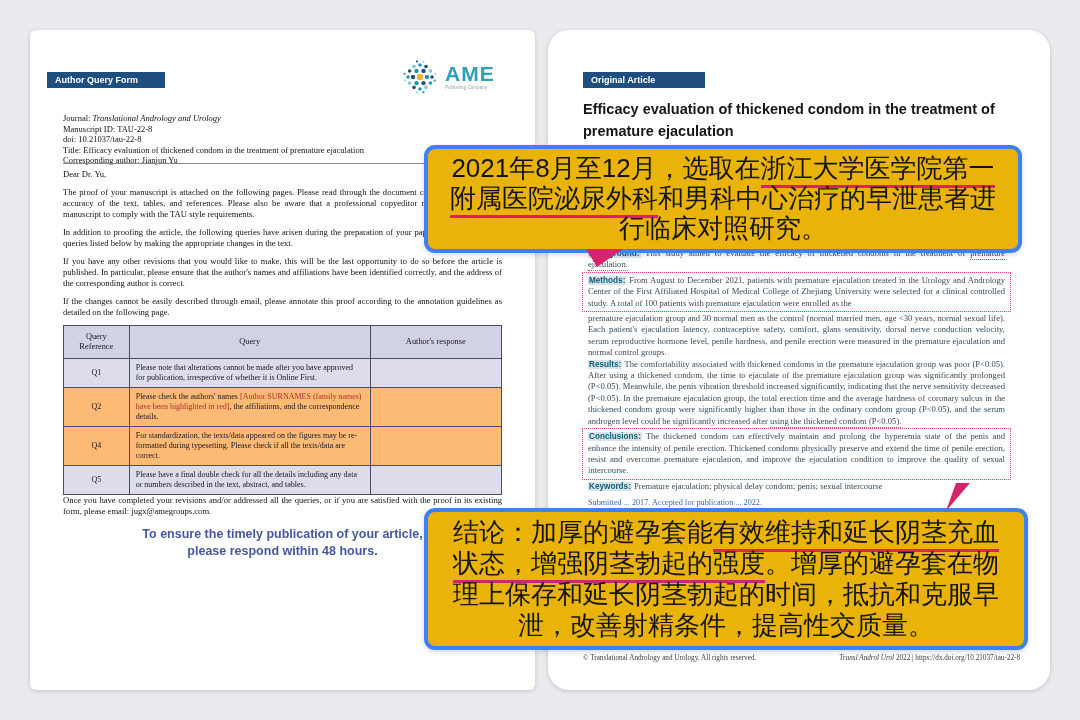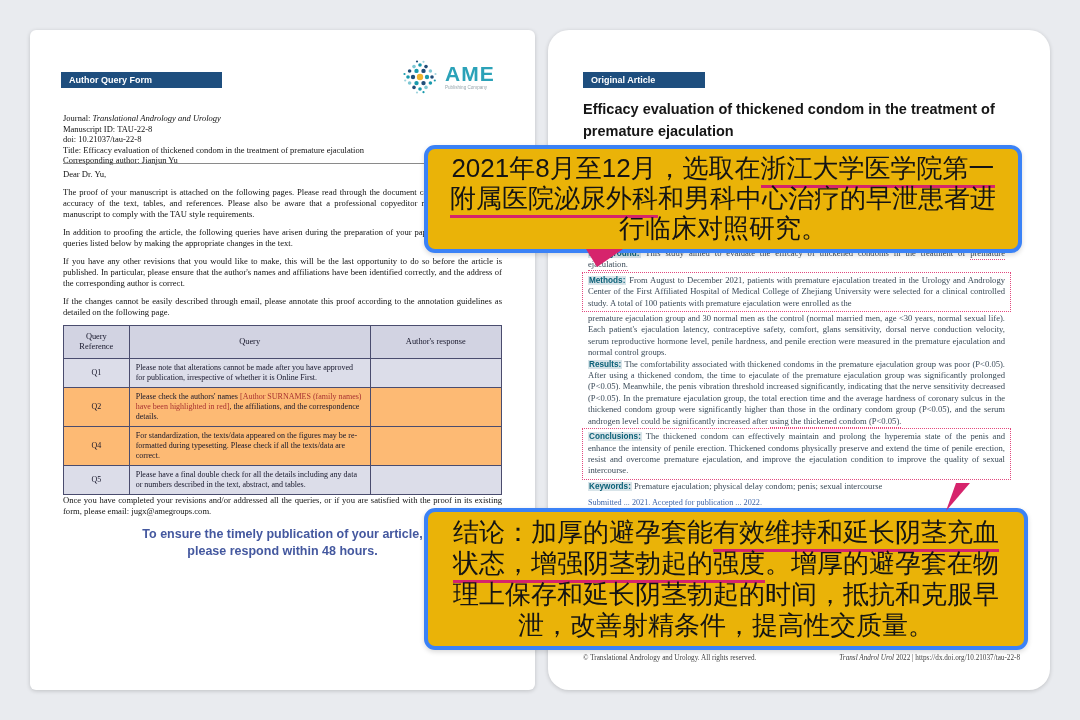--- a/index.html
+++ b/index.html
@@ -6,21 +6,21 @@
   body{width:1080px;height:720px;background:#e9ebef;position:relative;overflow:hidden;
        font-family:"Liberation Serif","DejaVu Serif",serif;}
   .page{position:absolute;background:#fff;border-radius:6px;box-shadow:0 1px 4px rgba(0,0,0,.18);}
   .page-left{left:30px;top:30px;width:505px;height:660px;}
   .page-right{left:548px;top:30px;width:502px;height:660px;border-radius:21px;}
 
   
   .banner{position:absolute;background:#1e4e7e;color:#fff;
           font-family:"Liberation Sans","DejaVu Sans",sans-serif;
           font-size:9px;font-weight:700;padding:3px 8px;box-sizing:border-box;}
-  .banner-left{left:31px;top:42px;width:161px;}
+  .banner-left{left:17px;top:42px;width:118px;}
   .banner-right{left:35px;top:42px;width:122px;}
 
   
   .logo{position:absolute;left:370px;top:26px;width:128px;height:42px;display:flex;align-items:center;}
   .logo-txt{margin-left:5px;line-height:1;}
   .logo-name{font-family:"Liberation Sans","DejaVu Sans",sans-serif;color:#2ba2b8;
              font-size:21px;font-weight:700;letter-spacing:1px;}
   .logo-sub{font-family:"Liberation Sans","DejaVu Sans",sans-serif;color:#98a6ad;font-size:4.6px;margin-top:2px;}
 
   
@@ -177,21 +177,21 @@
   <div class="banner banner-right">Original Article</div>
   <div class="title">Efficacy evaluation of thickened condom in the treatment of premature ejaculation</div>
 
   <div class="abstract" id="abstract">
       <div class="abs-para"><span class="abs-label">Background:</span><span> This study aimed to evaluate the efficacy of thickened condoms in the treatment of </span><span class="dotted-u">premature ejaculation.</span></div>
       <div class="abs-para boxed"><span class="abs-label">Methods:</span><span> From August to December 2021, patients with premature ejaculation treated in the Urology and Andrology Center of the First Affiliated Hospital of Medical College of Zhejiang University were selected for a clinical controlled study. A total of 100 patients with premature ejaculation were enrolled as the</span></div>
       <div class="abs-para"><span>premature ejaculation group and 30 normal men as the control (normal married men, age &lt;30 years, normal sexual life). Each patient's ejaculation latency, contraceptive safety, comfort, glans sensitivity, dorsal nerve conduction velocity, serum reproductive hormone level, penile hardness, and penile erection were measured in the premature ejaculation and normal control groups.</span></div>
       <div class="abs-para"><span class="abs-label">Results:</span><span> The comfortability associated with thickened condoms in the premature ejaculation group was poor (P&lt;0.05). After using a thickened condom, the time to ejaculate of the premature ejaculation group was significantly prolonged (P&lt;0.05). Meanwhile, the penis vibration threshold increased significantly, indicating that the nerve sensitivity decreased (P&lt;0.05). In the premature ejaculation group, the total erection time and the average hardness of coronary sulcus in the thickened condom group were significantly higher than those in the ordinary condom group (P&lt;0.05), and the serum androgen level could be significantly increased after </span><span class="dotted-u">using the thickened condom (P&lt;0.05).</span></div>
       <div class="abs-para boxed"><span class="abs-label">Conclusions:</span><span> The thickened condom can effectively maintain and prolong the hyperemia state of the penis and enhance the intensity of penile erection. Thickened condoms physically preserve and extend the time of penile erection, resist and overcome premature ejaculation, and improve the ejaculation condition to improve the quality of sexual intercourse.</span></div>
       <div class="abs-para"><span class="abs-label">Keywords:</span><span> Premature ejaculation; physical delay condom; penis; sexual intercourse</span></div>
-      <div class="submitted">Submitted ... 2021. Accepted for publication ... 2022.</div>
+      <div class="submitted">Submitted ... 2017. Accepted for publication ... 2022.</div>
     </div>
 
   <div class="pg-footer">
     <span>© Translational Andrology and Urology. All rights reserved.</span>
     <span id="footer-right"><span class="italic">Transl Androl Urol</span><span> 2022 | https://dx.doi.org/10.21037/tau-22-8</span></span>
   </div>
 </div>
 
 <div class="callout callout-1">
   <span class="callout-text"><span>2021年8月至12月，选取在</span><span class="cjk-u">浙江大学医学院第一附属医院泌尿外科</span><span>和男科中心治疗的早泄患者进行临床对照研究。</span></span>

